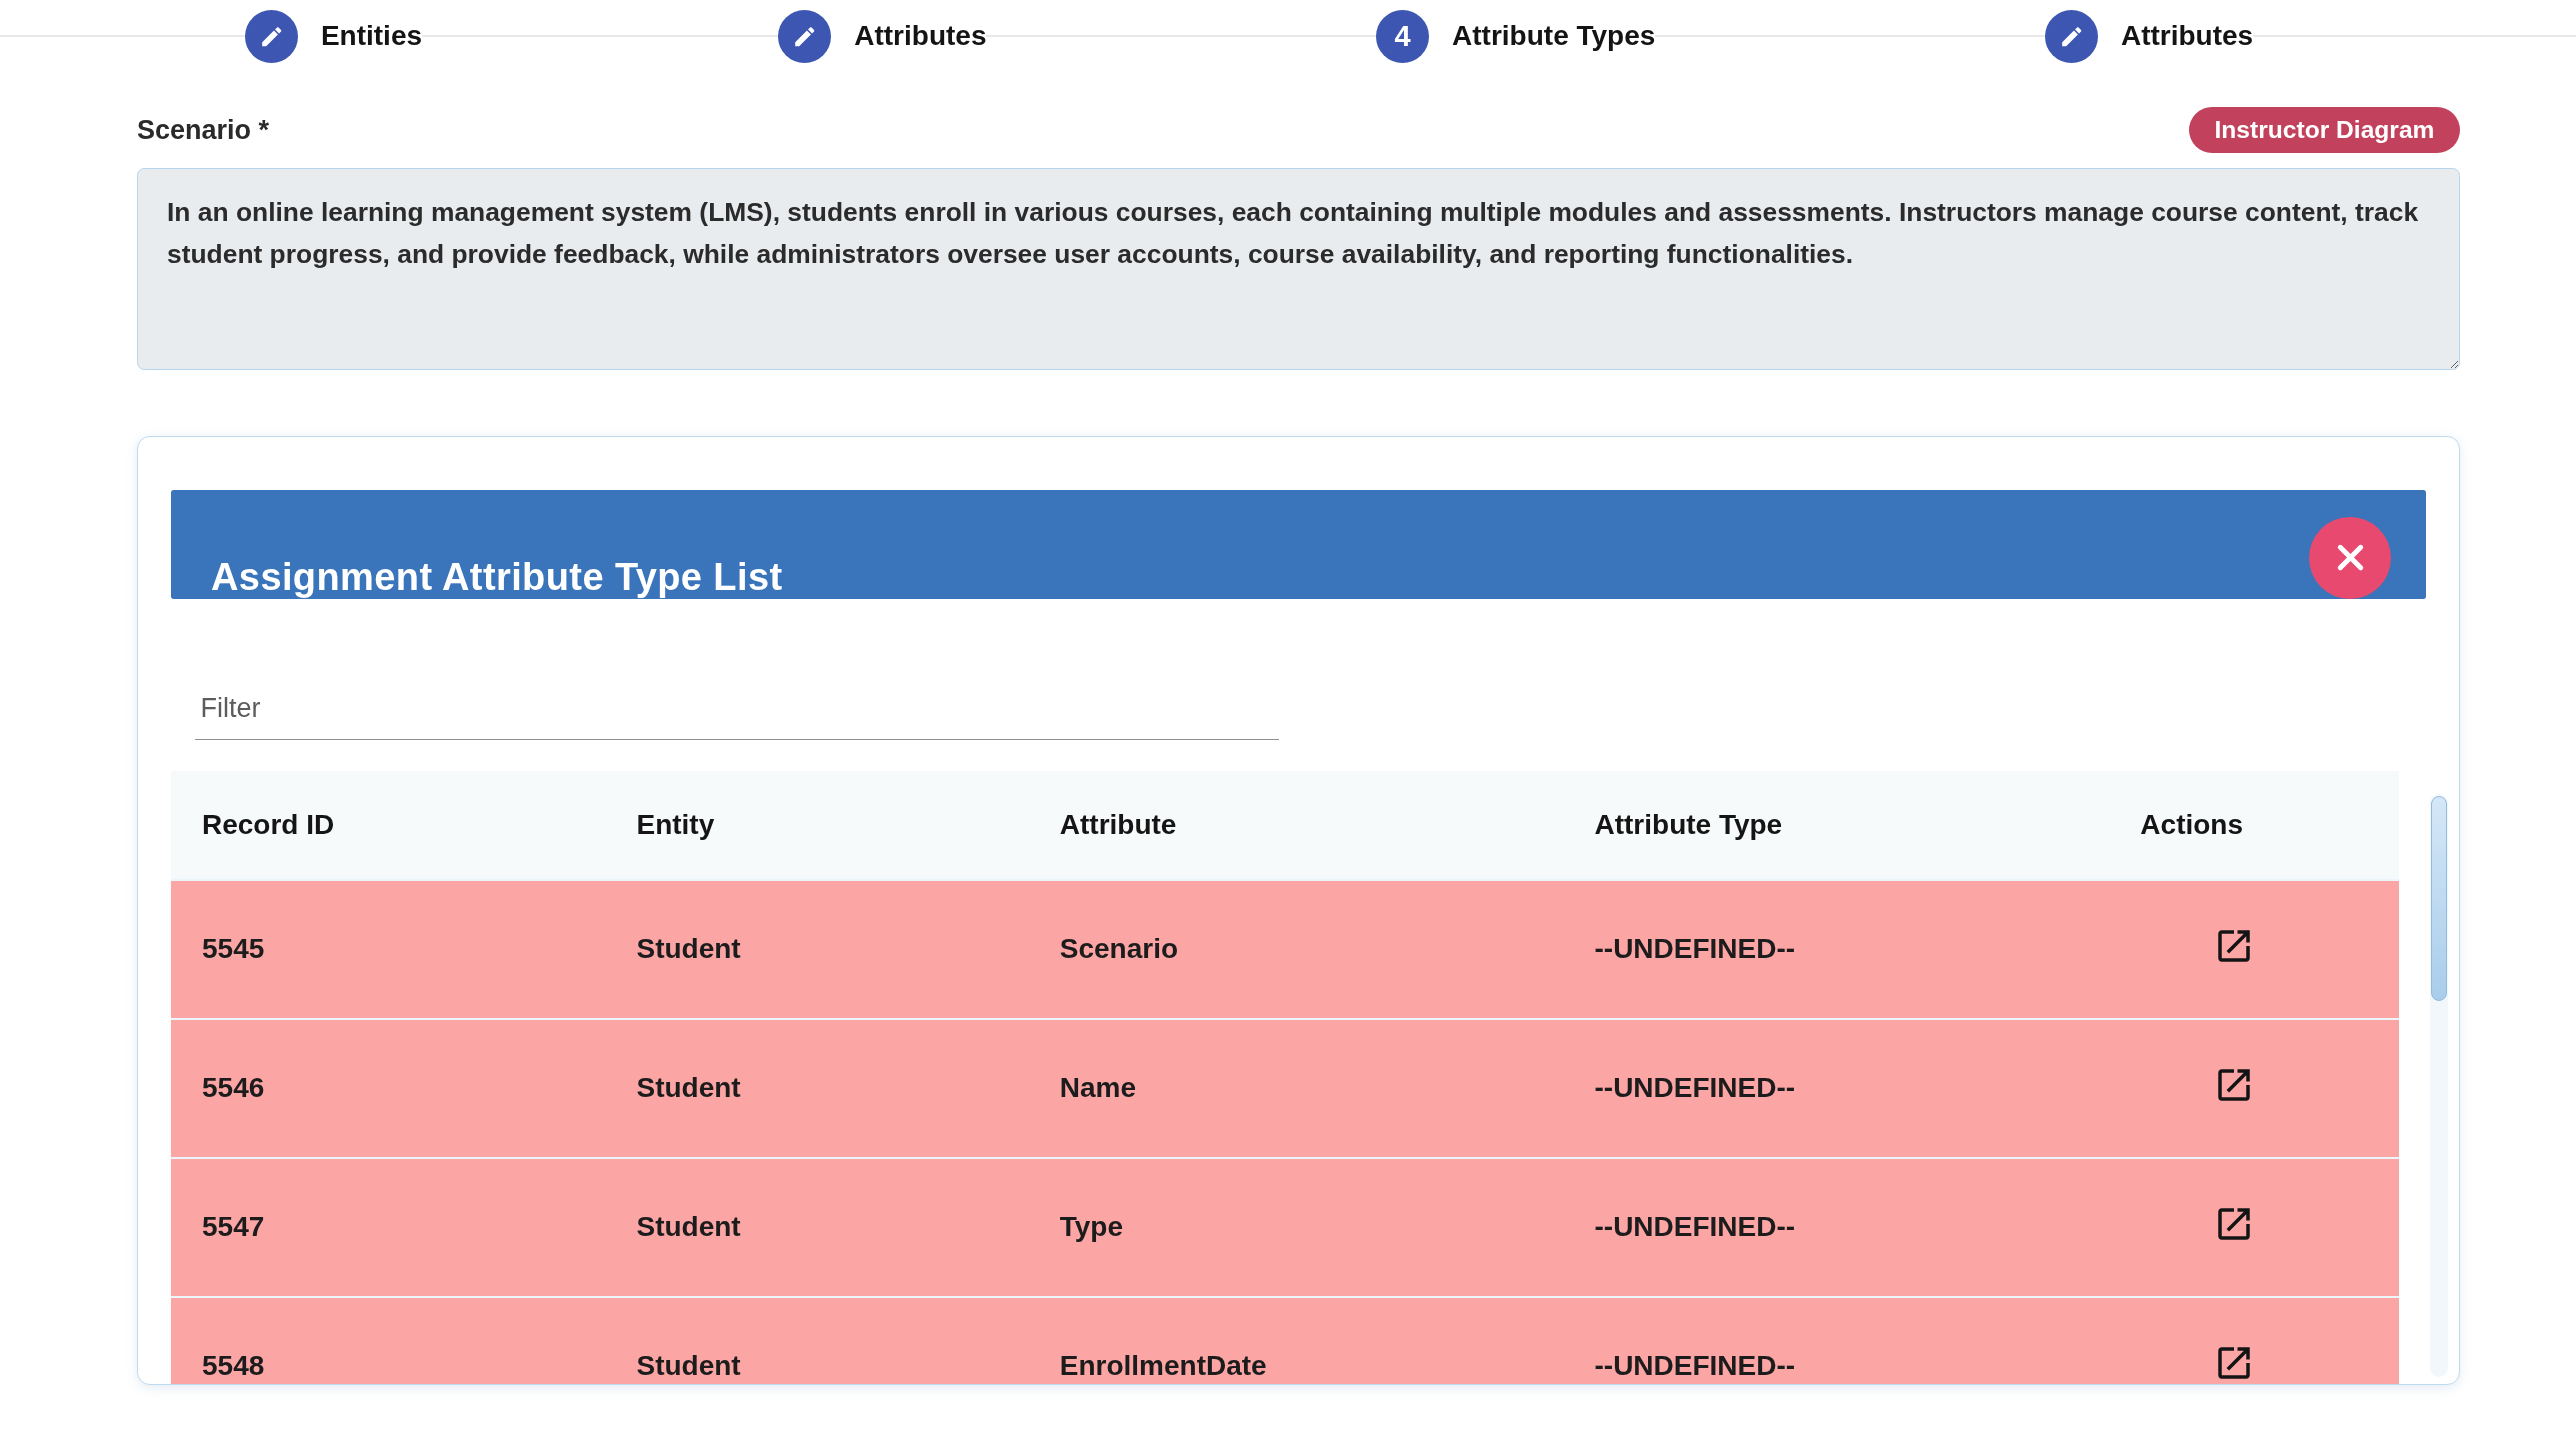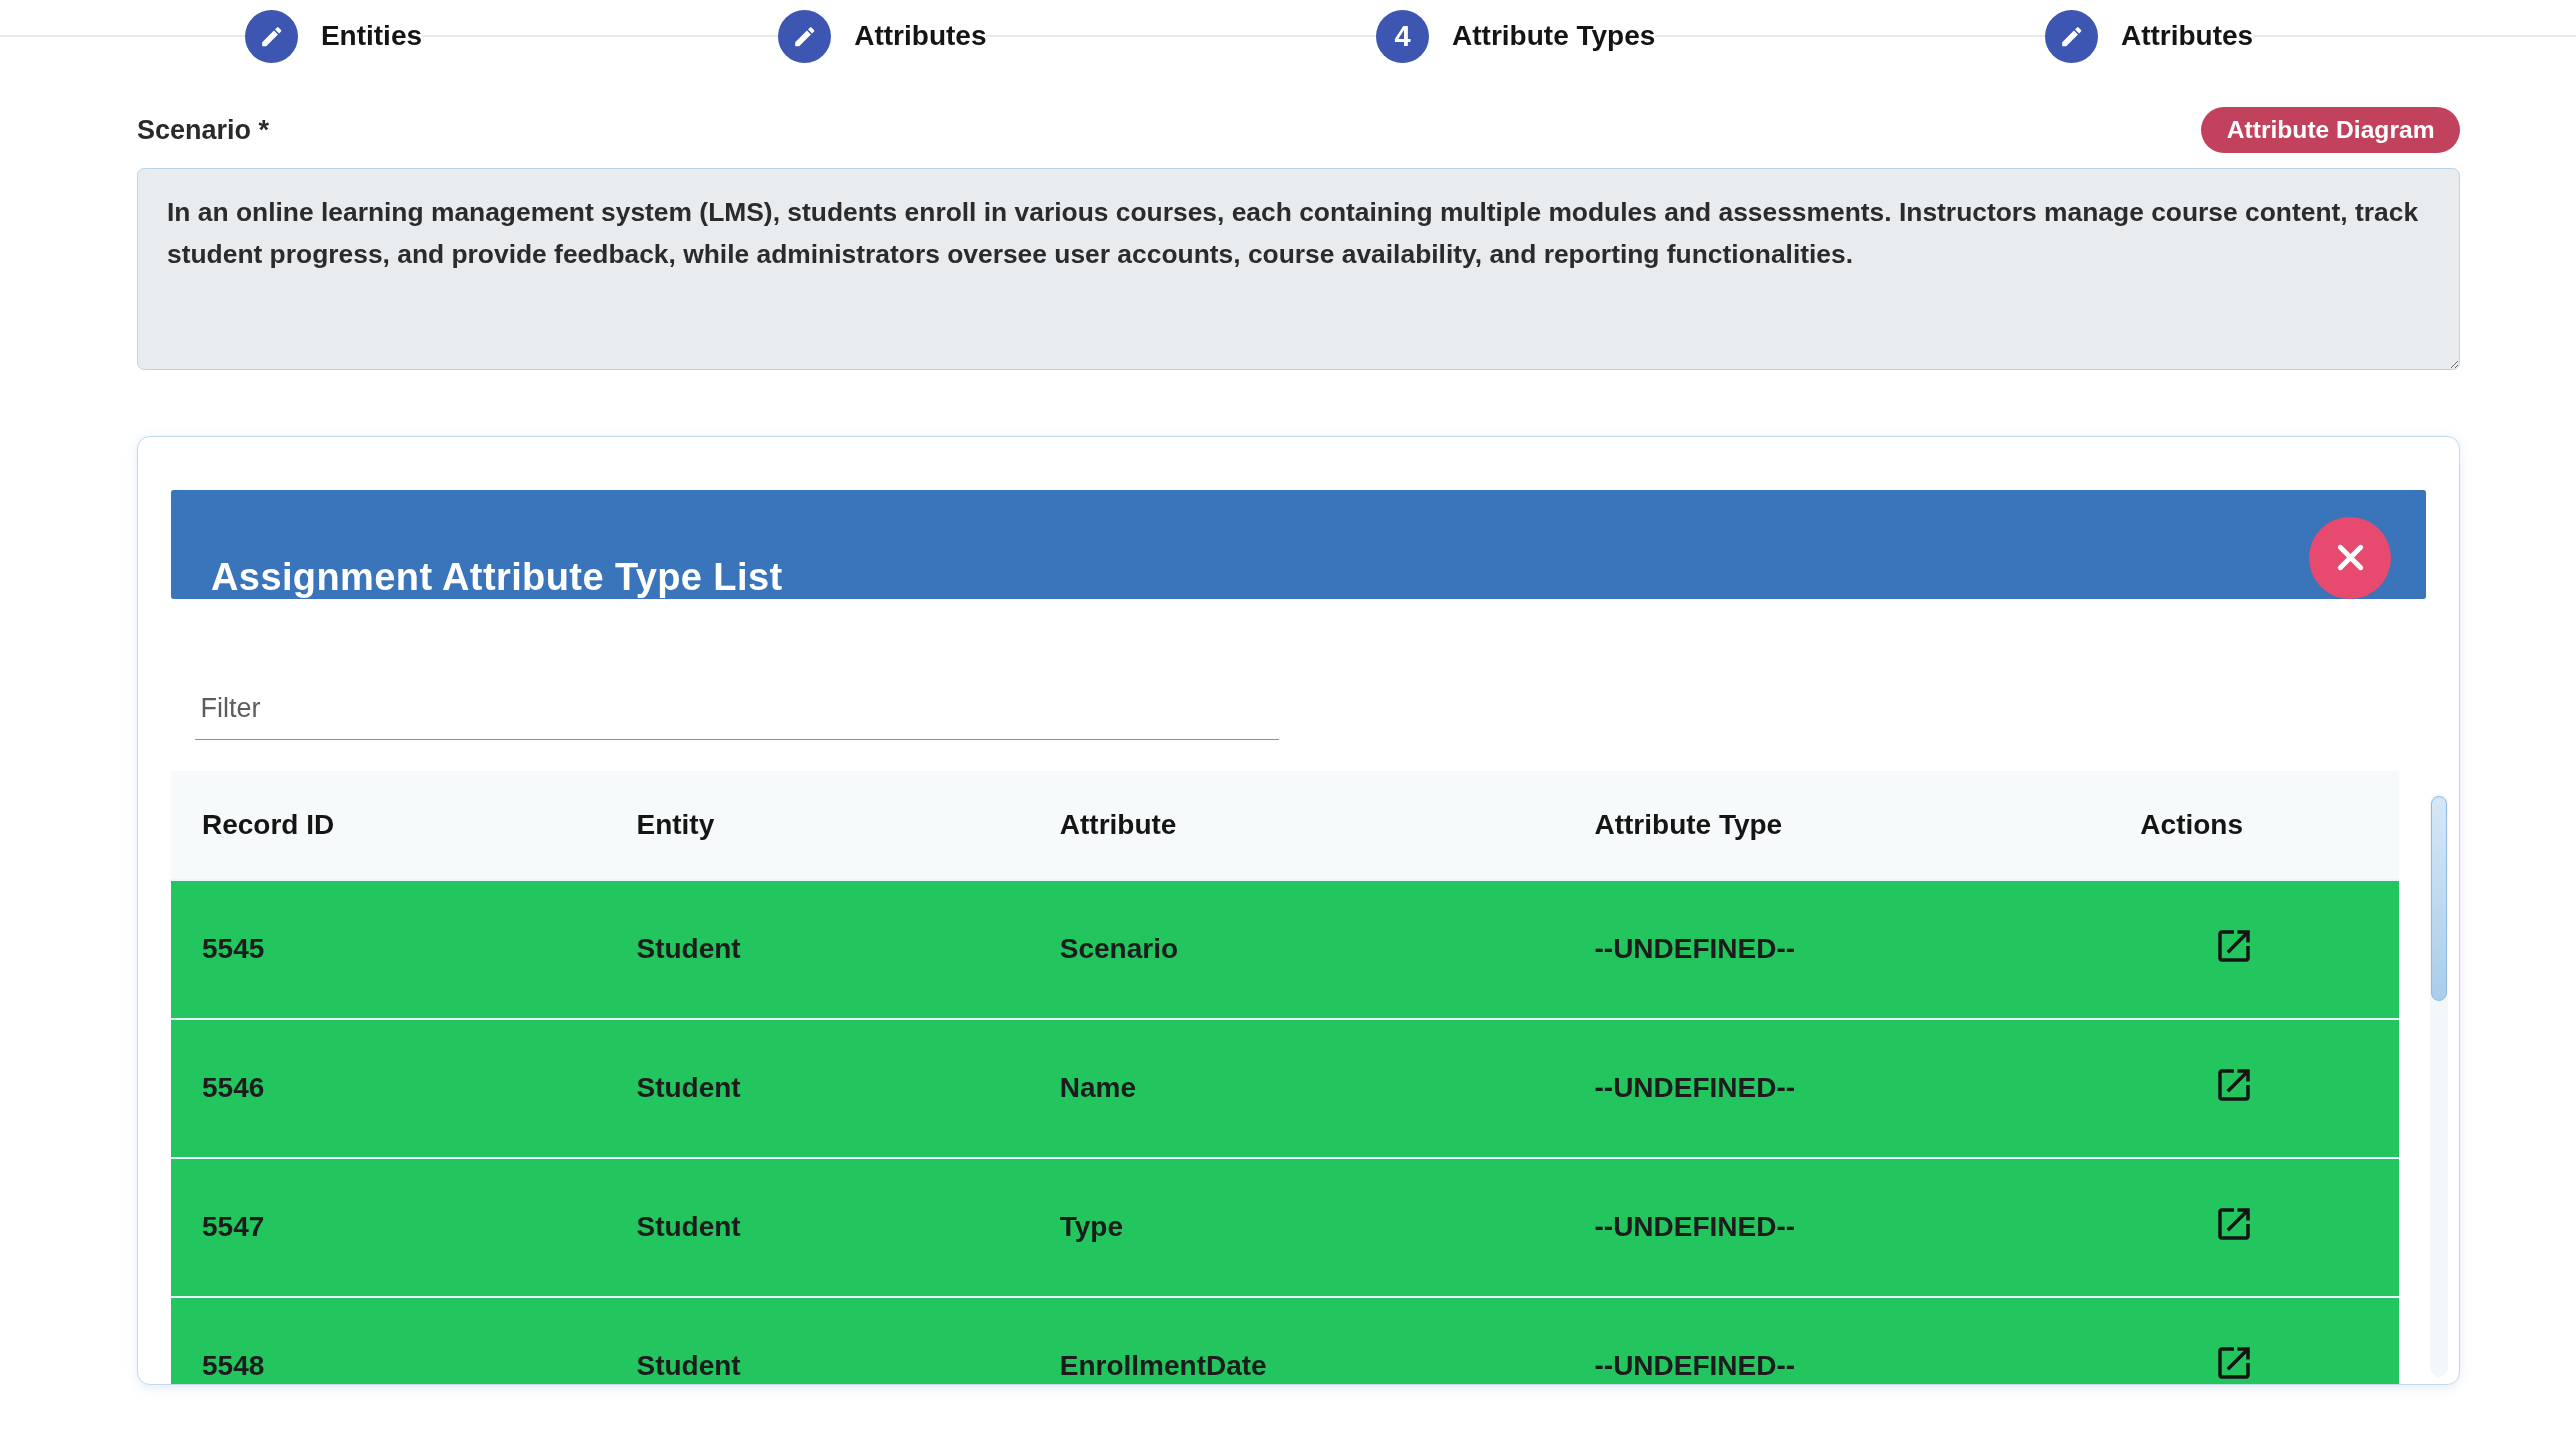--- a/index.html
+++ b/index.html
@@ -41,21 +41,21 @@
   .filter-input { width:1084px; border:none; border-bottom:1.8px solid #8f8f8f;
     font-size:27px; padding:7.3px 5.5px 14.6px; color:#333; background:transparent; outline:none;
     font-family:"Liberation Sans","DejaVu Sans",sans-serif; }
   .filter-input::placeholder { color:#5c5c5c; }
 
   
   .data-table { margin-top:31px; width:calc(100% - 27px); border-collapse:collapse; table-layout:fixed; }
   .data-table thead tr { background:#f7fafb; }
   .data-table th { text-align:left; font-size:28px; font-weight:700; color:#151515;
     padding:38px 9px 38px 31px; }
-  .data-table tbody tr { background:#22c55e; border-top:2.7px solid #ecf5fc; }
+  .data-table tbody tr { background:#fca5a5; border-top:2.7px solid #ecf5fc; }
   .data-table td { font-size:28px; font-weight:600; color:#1c1c1c; padding:44px 9px 44px 31px; }
   .action-btn { background:transparent; border:none; cursor:pointer; margin-left:73px; display:inline-flex; padding:0; }
 
   
   .scrollbar { position:absolute; top:357px; bottom:7.3px; right:11px; width:18px;
     background:#f2f7fb; border-radius:9px; }
   .scrollbar-thumb { position:absolute; top:1.8px; left:0.9px; right:0.9px; height:205px;
     background:linear-gradient(180deg,#d5e7f7,#a9cdeb); border:0.9px solid #92bbde; border-radius:9px; cursor:grab; }
 </style>
 </head>
@@ -106,21 +106,21 @@
       <span class="step-label">Attributes</span>
     </div>
 
     <div class="connector c5"></div>
   </div>
 
   <div class="content">
 
     <div class="scenario-head">
       <span class="scenario-label">Scenario *</span>
-      <span class="badge">Attribute Diagram</span>
+      <span class="badge">Instructor Diagram</span>
     </div>
     <textarea class="scenario-textarea" style="">In an online learning management system (LMS), students enroll in various courses, each containing multiple modules and assessments. Instructors manage course content, track student progress, and provide feedback, while administrators oversee user accounts, course availability, and reporting functionalities.</textarea>
 
     <div class="card">
 
       <div class="panel-header">
         <span class="panel-title">Assignment Attribute Type List</span>
         <button class="close-btn">
           <svg width="35" height="35" viewBox="0 0 24 24">
             <path d="M5 5 L19 19 M19 5 L5 19" stroke="#fff" stroke-width="3.4" stroke-linecap="round" fill="none"></path>

